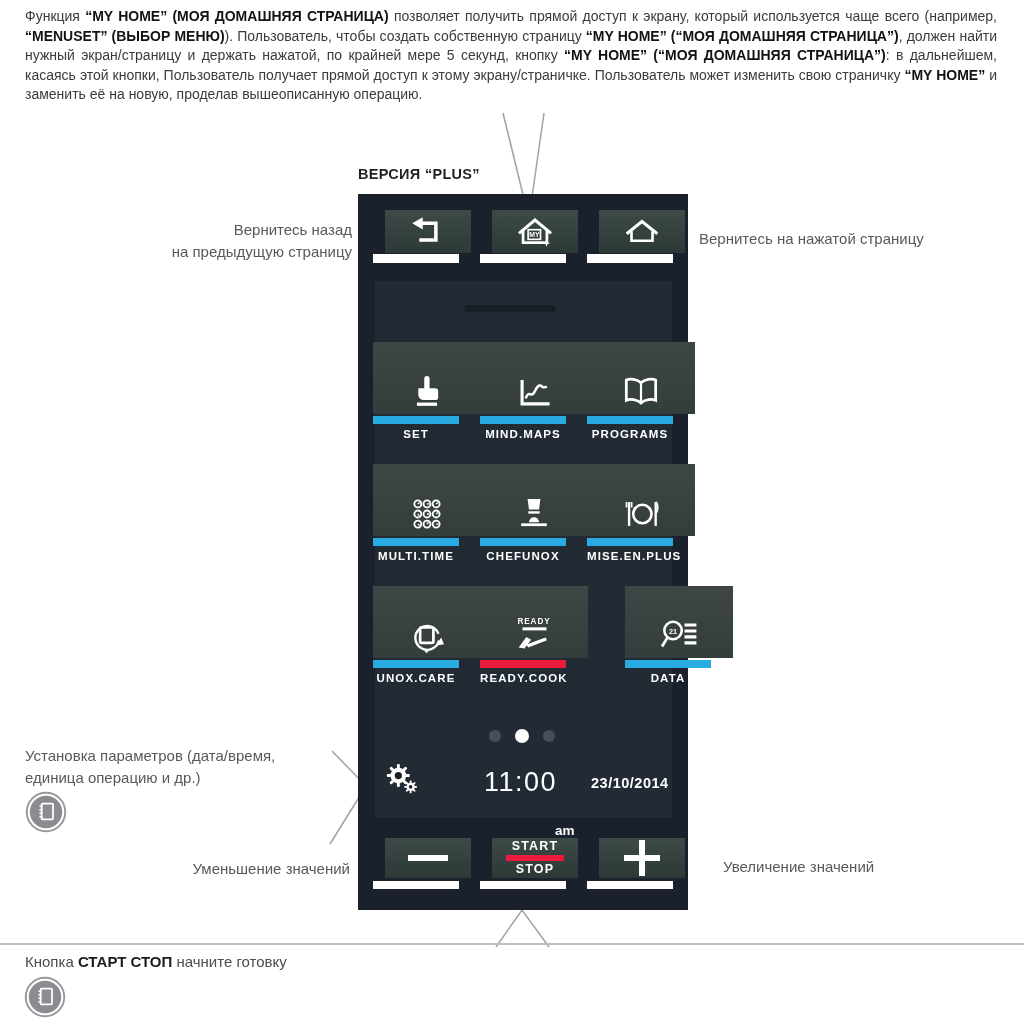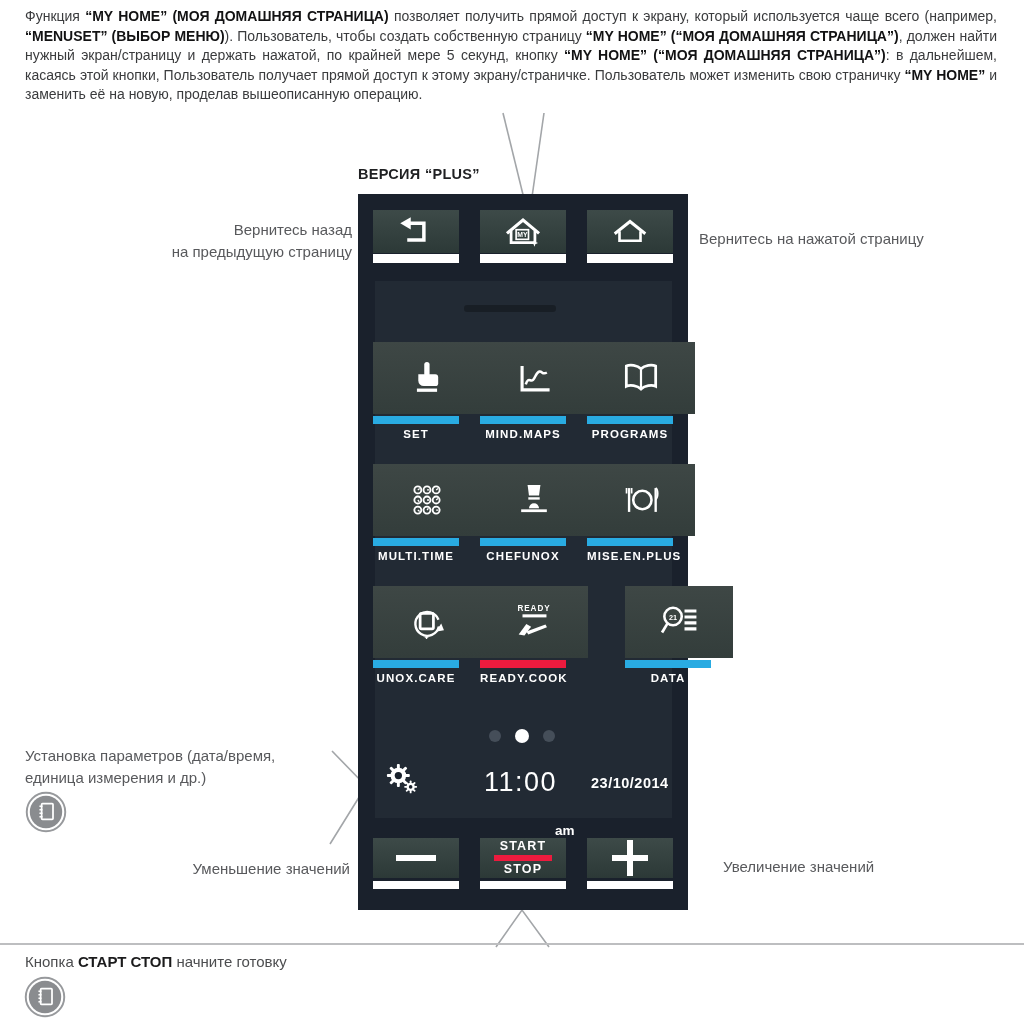--- a/index.html
+++ b/index.html
@@ -27,30 +27,30 @@
   .manual-icon{position:absolute;width:42px;height:42px;}
   .manual-icon.m-left{left:25px;top:791px;}
   .manual-icon.m-bottom{left:24px;top:976px;}
   
   .panel{position:absolute;left:358px;top:194px;width:330px;height:716px;background:#1a212c;}
   .screen-inner{position:absolute;left:17px;top:87px;width:297px;height:537px;background:#222a34;}
   .faint{position:absolute;left:106px;top:111px;width:92px;height:7px;
          background:rgba(0,0,0,.28);border-radius:3px;}
   
   .key{position:absolute;width:86px;height:54px;}
-  .key-face{position:absolute;left:0;top:0;width:86px;height:43px;
+  .key-face{position:absolute;left:12px;top:0;width:86px;height:43px;
             background:linear-gradient(180deg,#3d4a48 0%,#2c3937 100%);
             display:flex;align-items:center;justify-content:center;}
   .key-bar{position:absolute;left:0;top:44px;width:86px;height:9px;background:#fff;}
   .bkey .key-face{height:40px;}
   .bkey .key-bar{top:43px;height:8px;}
   
   .tile{position:absolute;width:86px;}
   .tile-face{width:108px;height:72px;background:linear-gradient(180deg,#3e4745 0%,#333d3b 100%);
-             display:flex;align-items:center;justify-content:center;}
+             display:flex;align-items:flex-end;justify-content:center;}
   .tile-bar{margin-top:2px;width:86px;height:8px;}
   .tile-label{margin-top:4px;width:86px;text-align:center;color:#fff;font-weight:bold;
               font-size:11.5px;letter-spacing:1.1px;white-space:nowrap;}
   
   .dot{position:absolute;border-radius:50%;}
   .dot-0{left:131px;top:536px;width:12px;height:12px;background:#454e59;}
   .dot-1{left:157px;top:535px;width:14px;height:14px;background:#ffffff;}
   .dot-2{left:185px;top:536px;width:12px;height:12px;background:#454e59;}
   
   .gear-btn{position:absolute;left:24px;top:567px;width:40px;height:40px;}
@@ -86,21 +86,21 @@
 
   <div class="version">ВЕРСИЯ “PLUS”</div>
 
   <div class="note back-note">
     <div>Вернитесь назад</div>
     <div>на предыдущую страницу</div>
   </div>
   <div class="note home-note">Вернитесь на нажатой страницу</div>
   <div class="note settings-note">
     <div>Установка параметров (дата/время,</div>
-    <div>единица измерения и др.)</div>
+    <div>единица операцию и др.)</div>
   </div>
   <div class="note minus-note">Уменьшение значений</div>
   <div class="note plus-note">Увеличение значений</div>
 
   <div class="manual-icon m-left">
     <svg viewBox="0 0 48 48" width="42" height="42">
       <circle cx="24" cy="24" r="22" fill="none" stroke="#97999c" stroke-width="2.2"></circle>
       <circle cx="24" cy="24" r="18.5" fill="#8a8c8f"></circle>
       <rect x="19" y="14.5" width="13" height="18" rx="1" fill="none" stroke="#fff" stroke-width="2"></rect>
       <g stroke="#fff" stroke-width="1.6">

